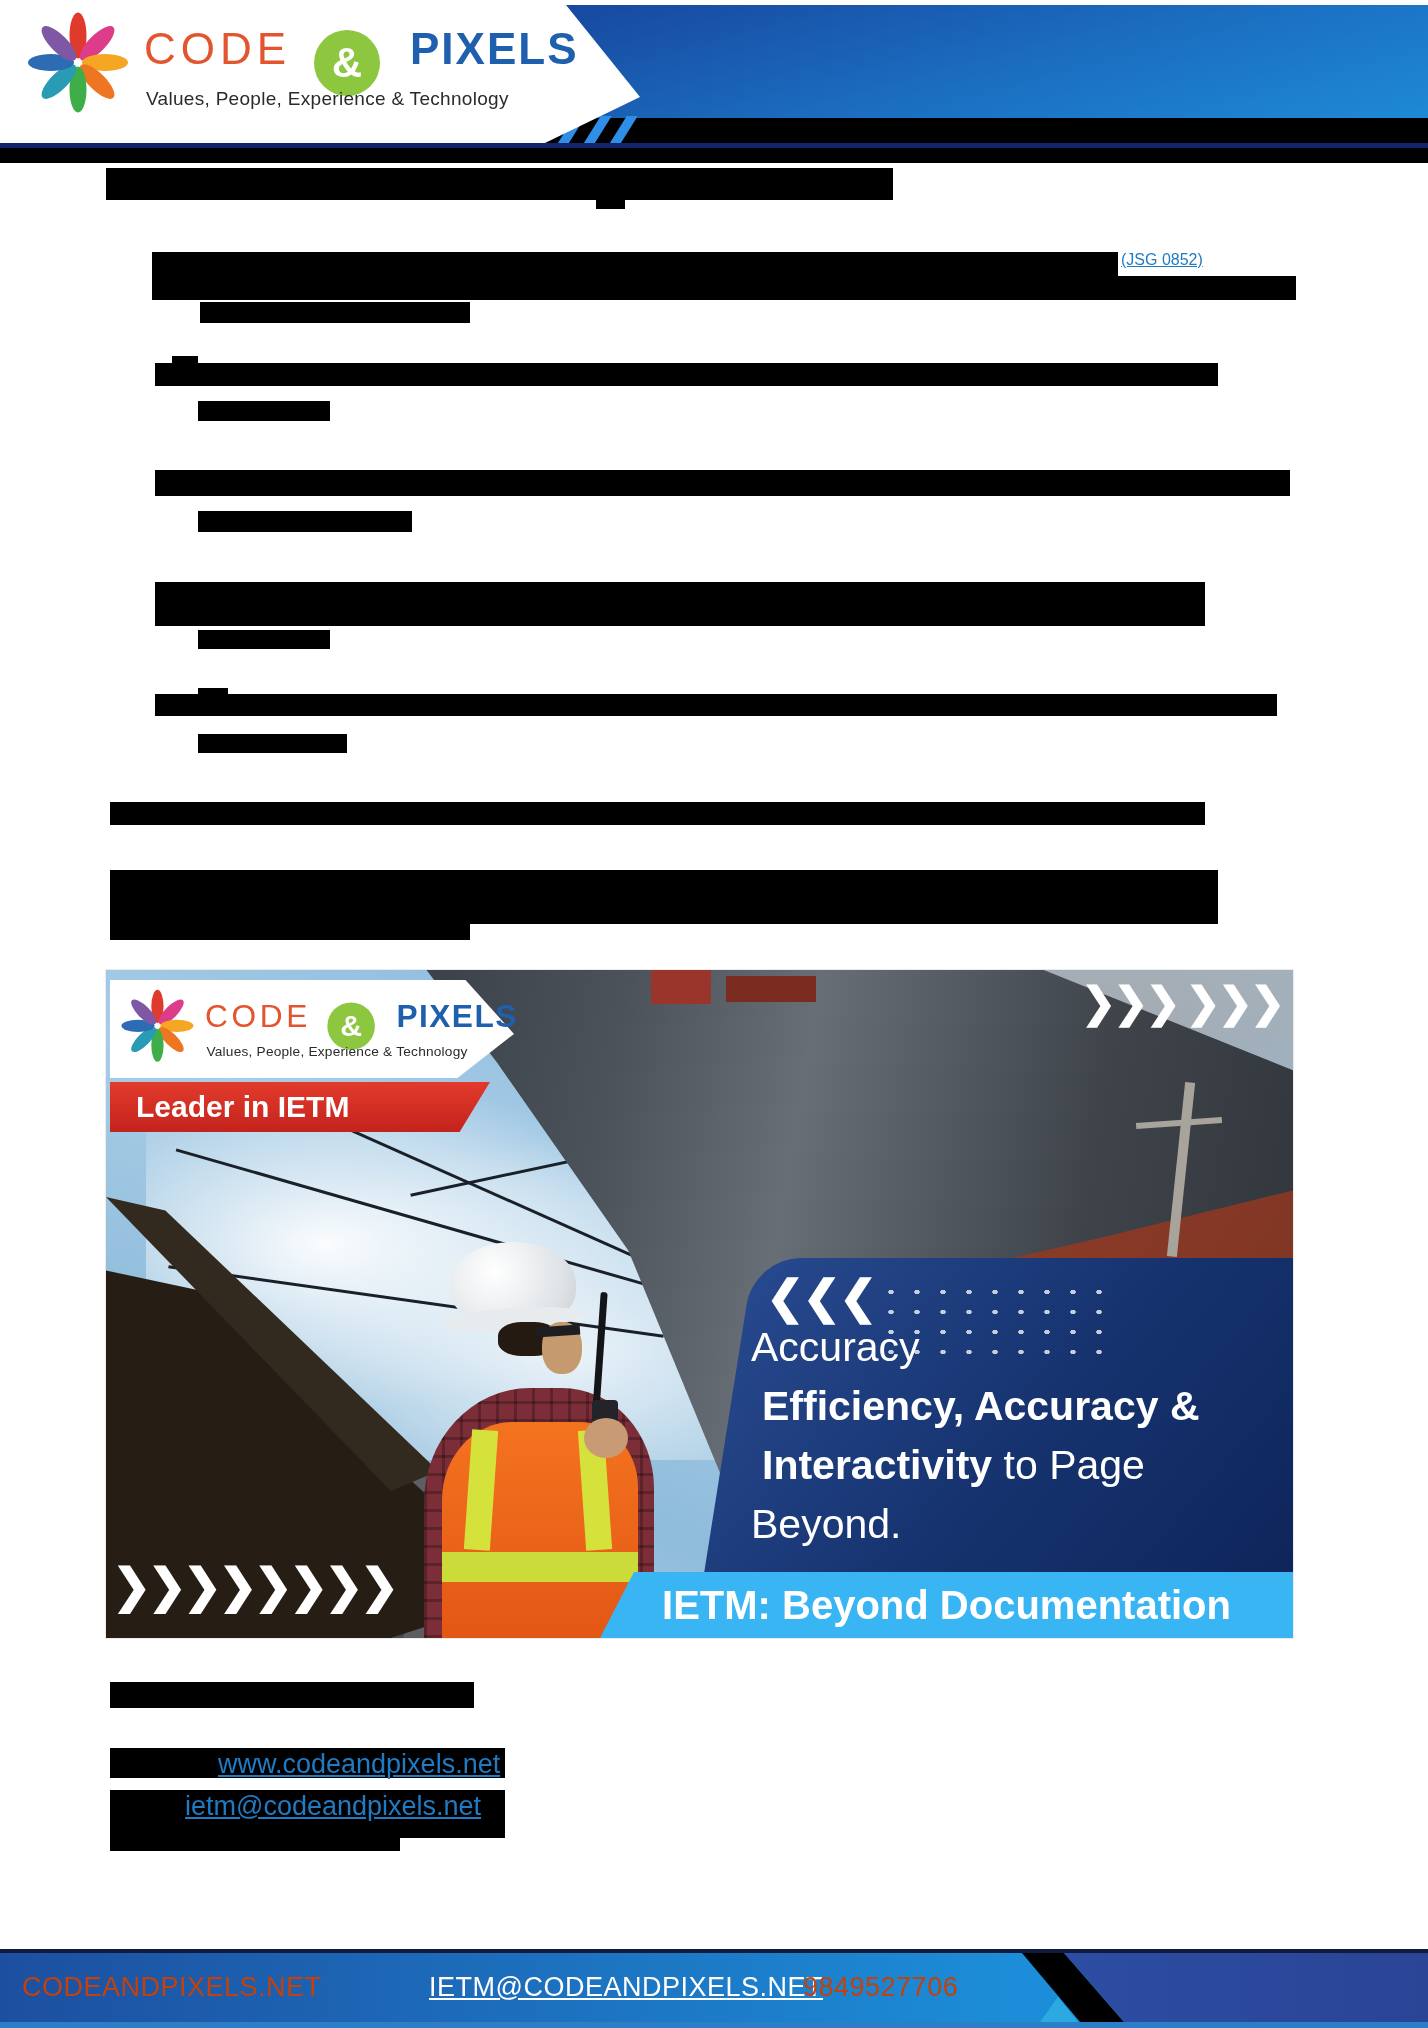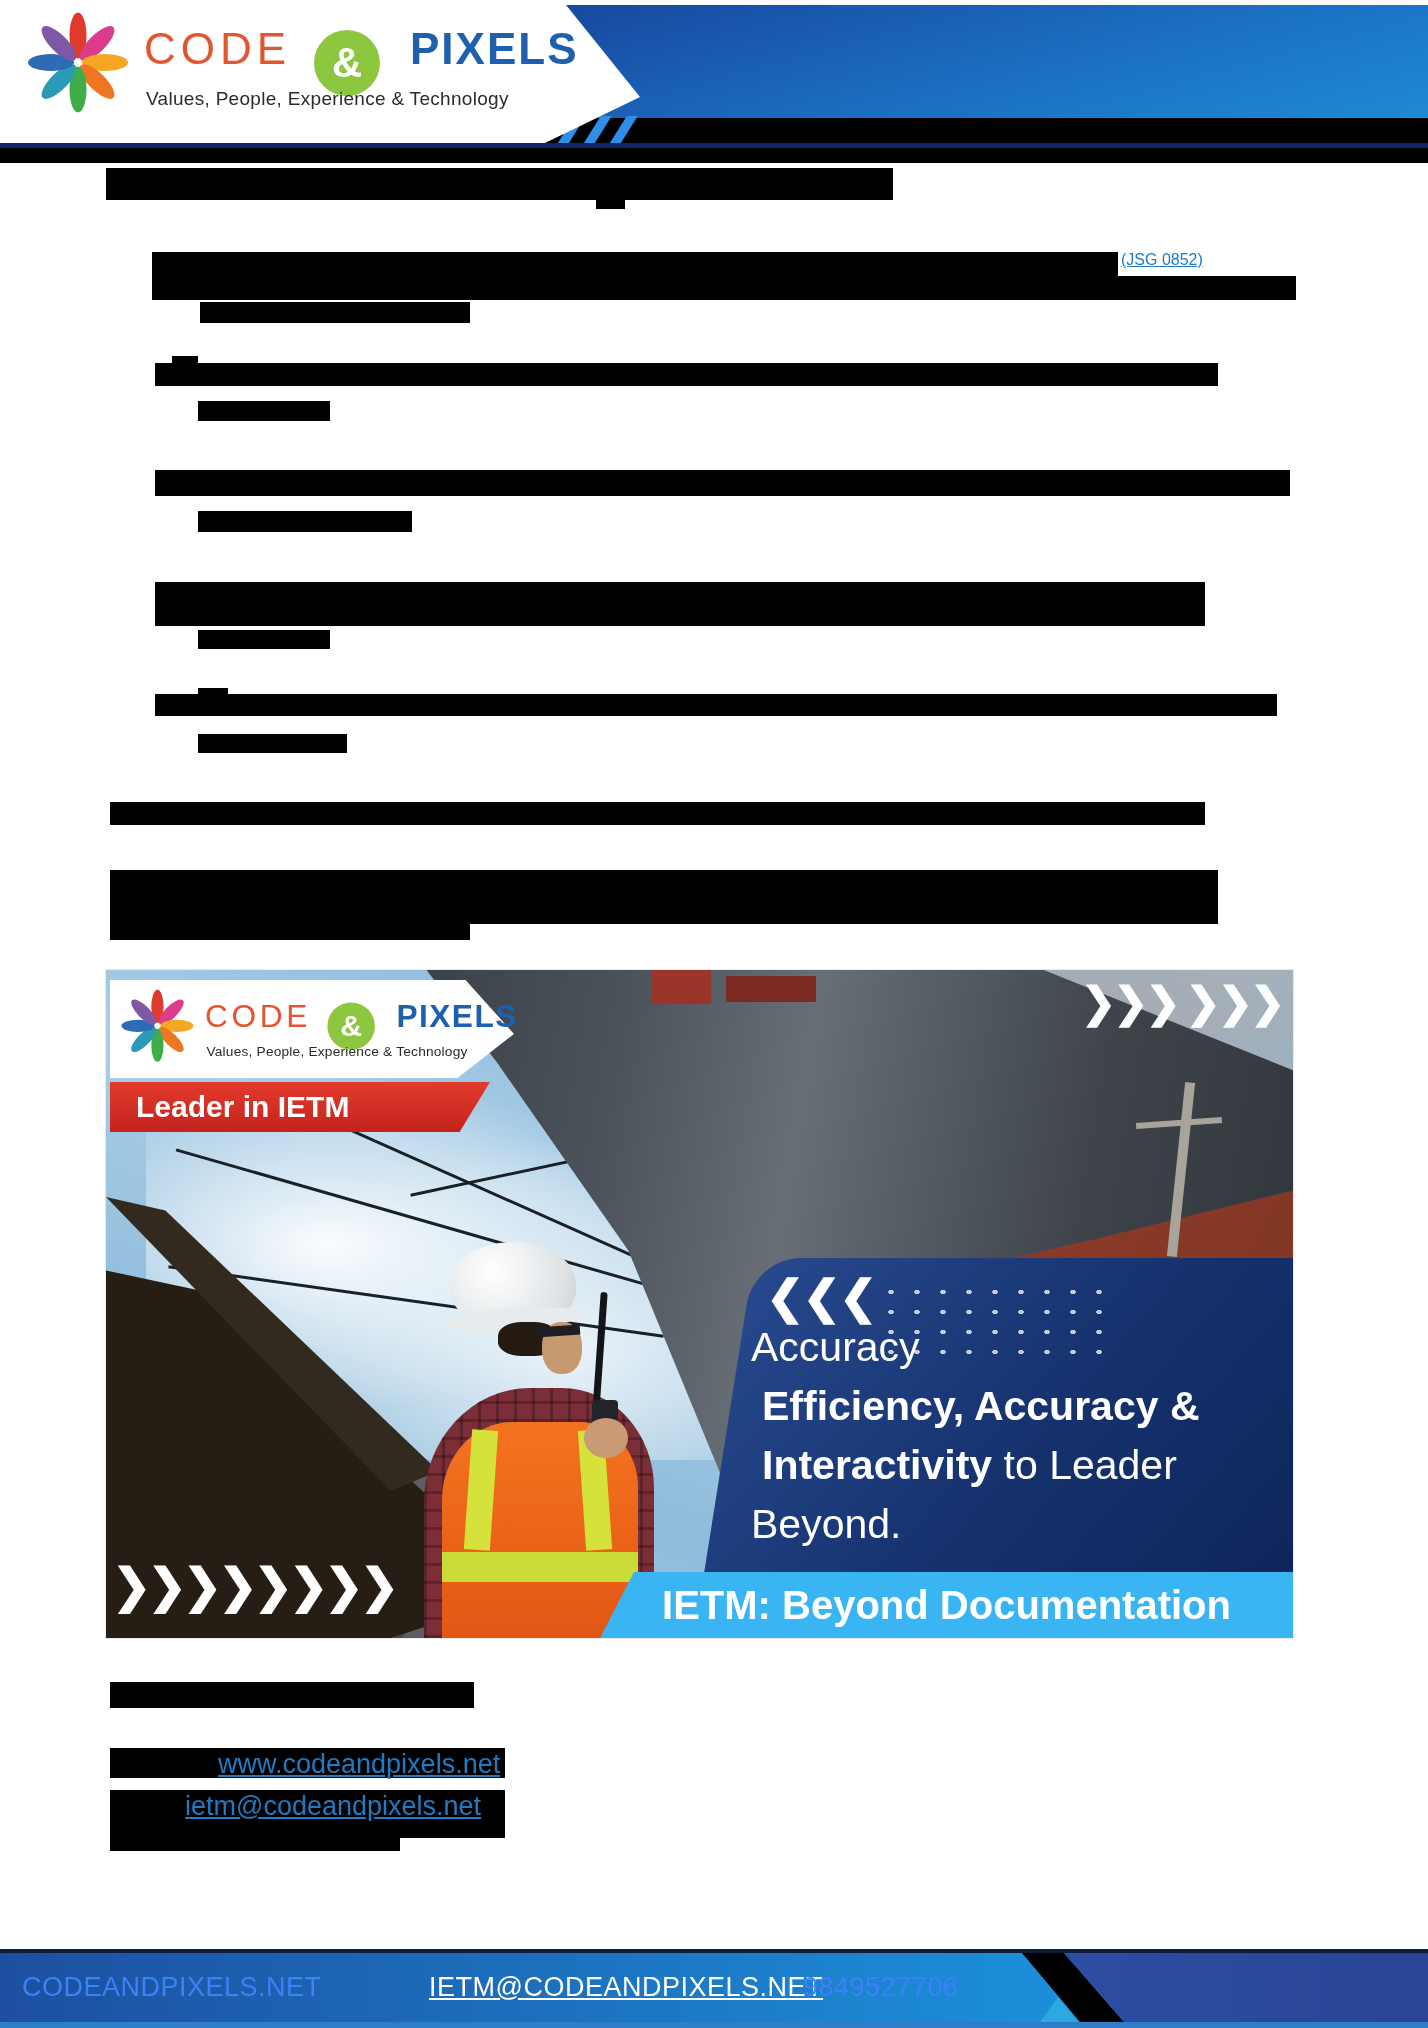--- a/index.html
+++ b/index.html
@@ -94,21 +94,21 @@
     color:#fff;font-size:40px;font-weight:800;line-height:66px;text-align:center;}
   
   .ft-line{position:absolute;left:0;top:1949px;width:1428px;height:4px;background:#0e1b3c;}
   .ft-bar{position:absolute;left:0;top:1953px;width:1428px;height:69px;
     background:linear-gradient(90deg,#1d4fa0 0%,#1c8ed9 72%);color:#fff;}
   .ft-right{position:absolute;left:1000px;top:1953px;width:428px;height:69px;}
   .ft-cyan{position:absolute;inset:0;clip-path:polygon(40px 69px,78px 69px,58px 44px);background:#2ba9e0;}
   .ft-blackdiag{position:absolute;inset:0;clip-path:polygon(22px 0,64px 0,124px 69px,80px 69px);background:#000;}
   .ft-blue{position:absolute;inset:0;clip-path:polygon(64px 0,428px 0,428px 69px,124px 69px);
     background:linear-gradient(90deg,#2c4fa5,#2a4496);}
-  .ft-text{position:absolute;top:1953px;height:69px;line-height:69px;color:#3b82f6;font-size:27px;letter-spacing:.5px;}
+  .ft-text{position:absolute;top:1953px;height:69px;line-height:69px;color:#c2410c;font-size:27px;letter-spacing:.5px;}
   .ft-strip{position:absolute;left:0;top:2022px;width:1428px;height:6px;background:#2d7ec8;}
   .pagelbl{position:absolute;left:120px;top:0;width:300px;text-align:center;line-height:69px;color:#fff;font-size:28px;}
 </style>
 </head>
 <body>
 
 <div class="hdr-banner"></div>
 <div class="hdr-underblack"></div>
 <div class="hdr-stripe" style="left:566px;"></div>
 <div class="hdr-stripe" style="left:592px;"></div>
@@ -218,21 +218,21 @@
     <span class="logo-tagline">Values, People, Experience &amp; Technology</span>
   </div>
   <div class="rbanner">Leader in IETM Technology</div>
 
   <div class="panel-bg"></div>
   <div class="panel-chev">❮❮❮</div>
   <div class="panel-dots"></div>
   <div class="headline">
     <div class="hl-light">Accuracy</div>
     <div class="hl-bold">Efficiency, Accuracy &amp;</div>
-    <div><span class="hl-bold">Interactivity</span><span class="hl-light"> to Leader</span></div>
+    <div><span class="hl-bold">Interactivity</span><span class="hl-light"> to Page</span></div>
     <div class="hl-light">Beyond.</div>
   </div>
   <div class="ribbon">IETM: Beyond Documentation</div>
 </div>
 
 <div class="rd" style="left:110px;top:1682px;width:364px;height:26px;"></div>
 <div class="rd" style="left:110px;top:1748px;width:395px;height:30px;"></div>
 <a class="body-link" style="left:218px;top:1749px;" href="#">www.codeandpixels.net</a>
 <div class="rd" style="left:110px;top:1790px;width:395px;height:48px;"></div>
 <a class="body-link" style="left:185px;top:1791px;" href="#">ietm@codeandpixels.net</a>

